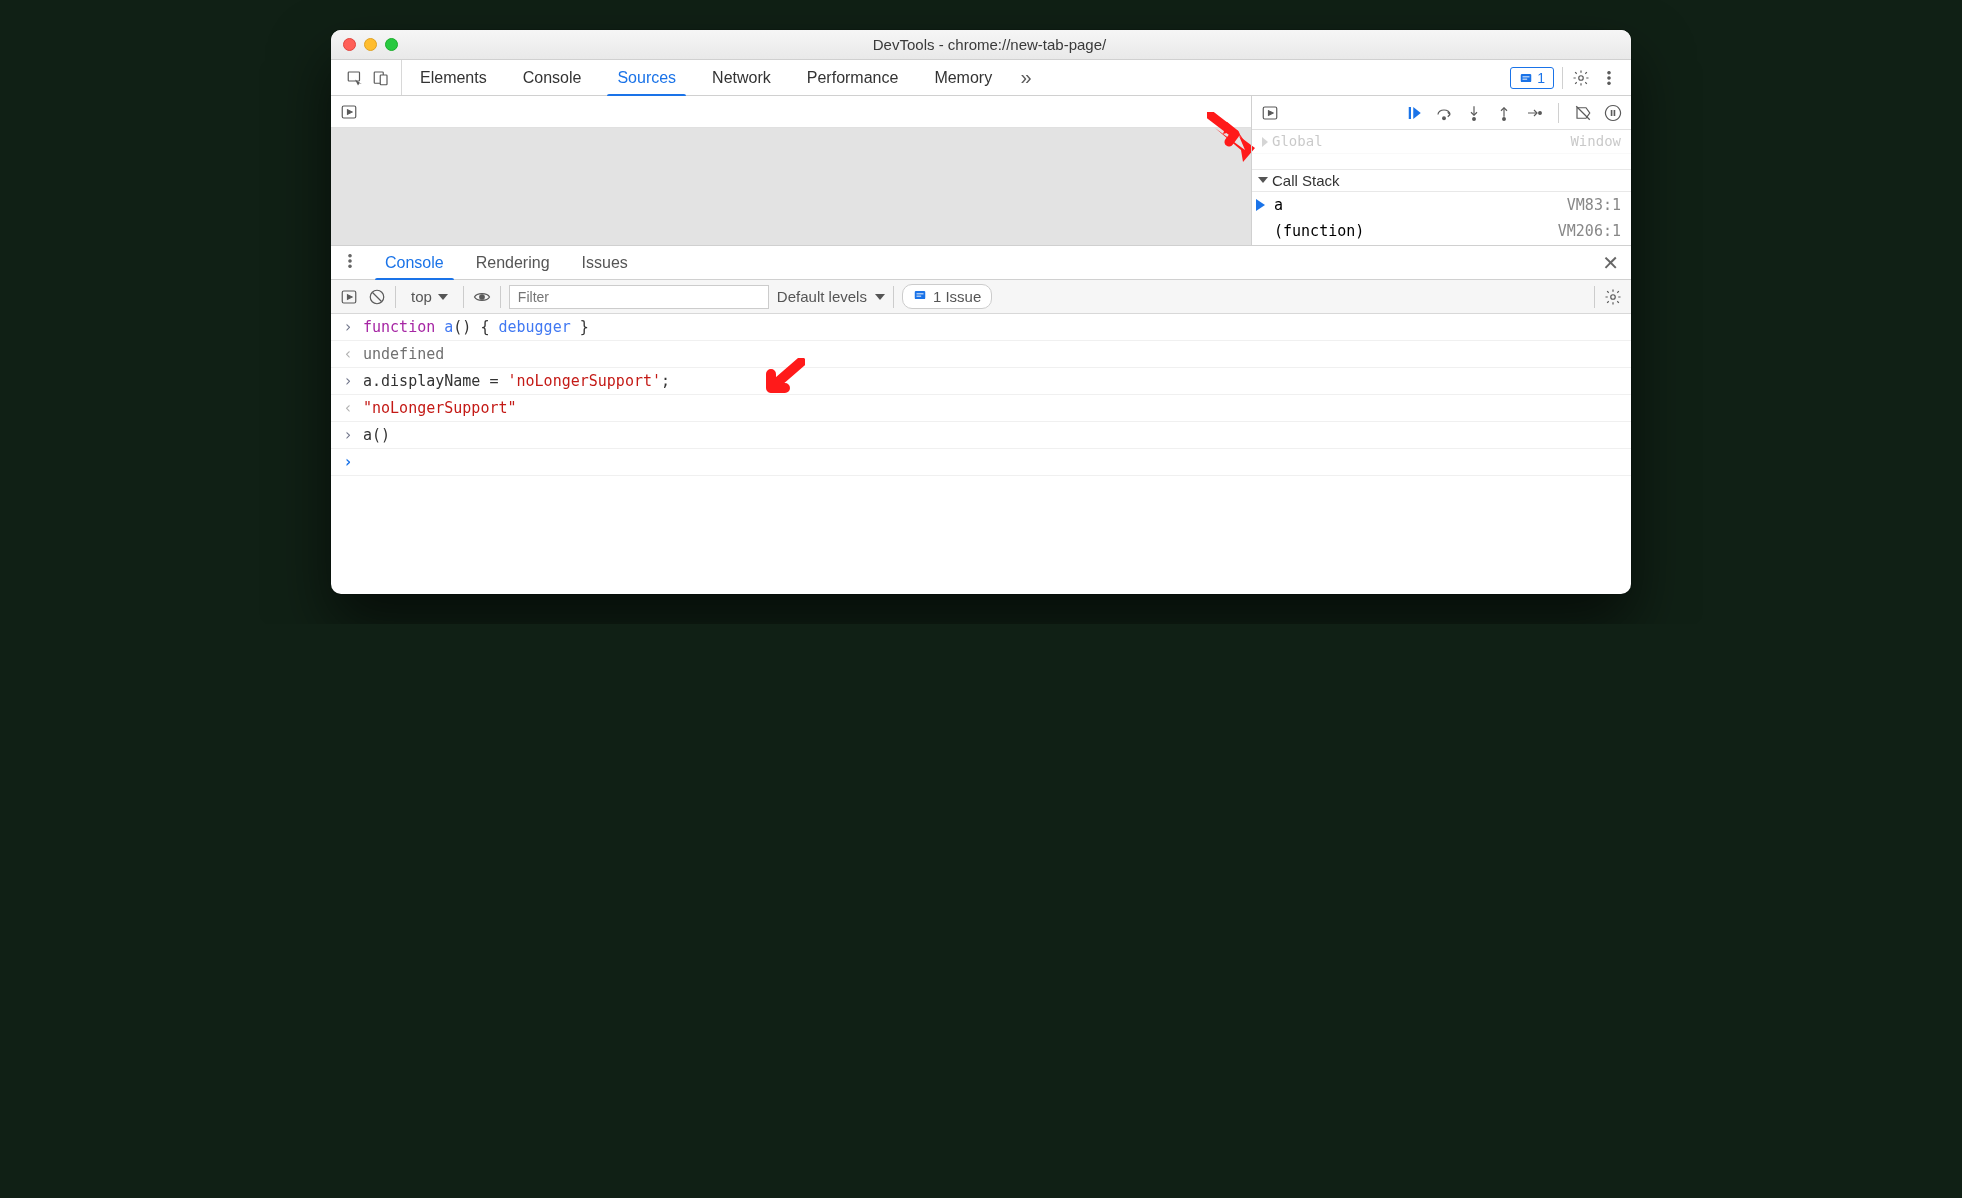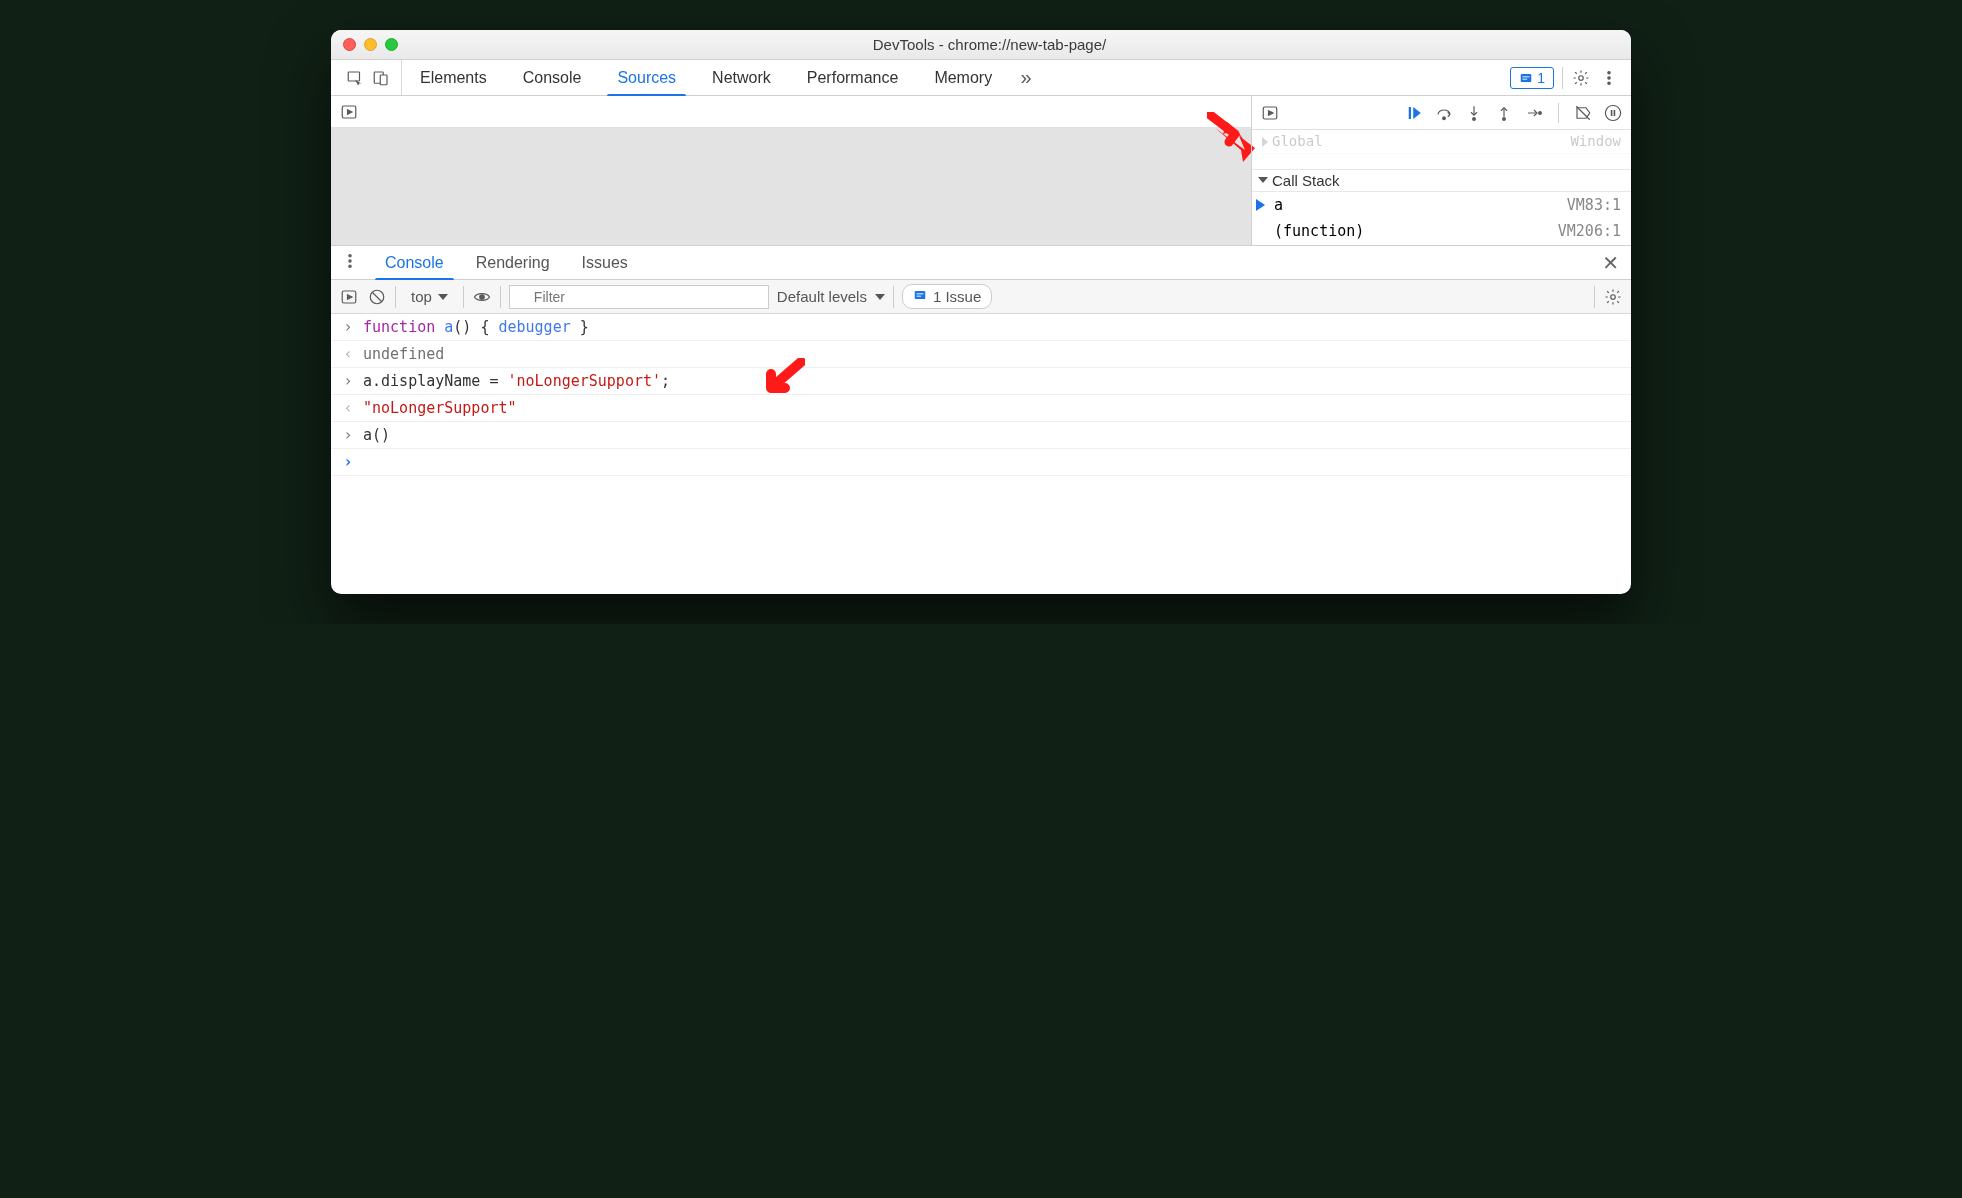--- a/index.html
+++ b/index.html
@@ -69,21 +69,21 @@
   .drawer-tabs .dtab.active{color:#1a73e8;}
   .drawer-tabs .dtab.active::after{content:'';position:absolute;bottom:-1px;left:6px;right:6px;height:2.5px;background:#1a73e8;border-radius:2px 2px 0 0;}
   .drawer-tabs .spacer{flex:1;}
   .drawer-tabs .close{padding:0 12px; color:#666; cursor:pointer; font-size:20px;}
   
   .console-toolbar{
     height:34px; display:flex; align-items:center; gap:8px; padding:0 8px;
     border-bottom:1px solid #d8d8d8; background:#f6f6f6; font-size:15px; color:#555;
   }
   .ctx-select{display:flex;align-items:center;gap:2px;border:1px solid transparent;padding:2px 6px;cursor:pointer;}
-  .filter-input{border:1px solid #ccc;background:#fff;padding:3px 24px;font-size:14px;width:260px;height:24px;}
+  .filter-input{border:1px solid #ccc;background:#fff;padding:3px 8px;font-size:14px;width:260px;height:24px;}
   .levels{display:flex;align-items:center;gap:4px;cursor:pointer;}
   .issue-btn{display:flex;align-items:center;gap:6px;border:1px solid #ccc;background:#fff;padding:3px 10px;border-radius:10px;cursor:pointer;}
   .issue-btn .dot{color:#1a73e8;}
   .vline{width:1px;height:22px;background:#ccc;}
   
   .console-body{font-family: ui-monospace, Menlo, Consolas, monospace; font-size:15px; }
   .cline{display:flex; align-items:flex-start; padding:4px 10px; border-bottom:1px solid #f0f0f0; gap:8px; position:relative;}
   .cline .gutter{width:14px; text-align:center; color:#888;}
   .cline.in .gutter{color:#70758a;}
   .cline.out .gutter{color:#b0b0b0;}

